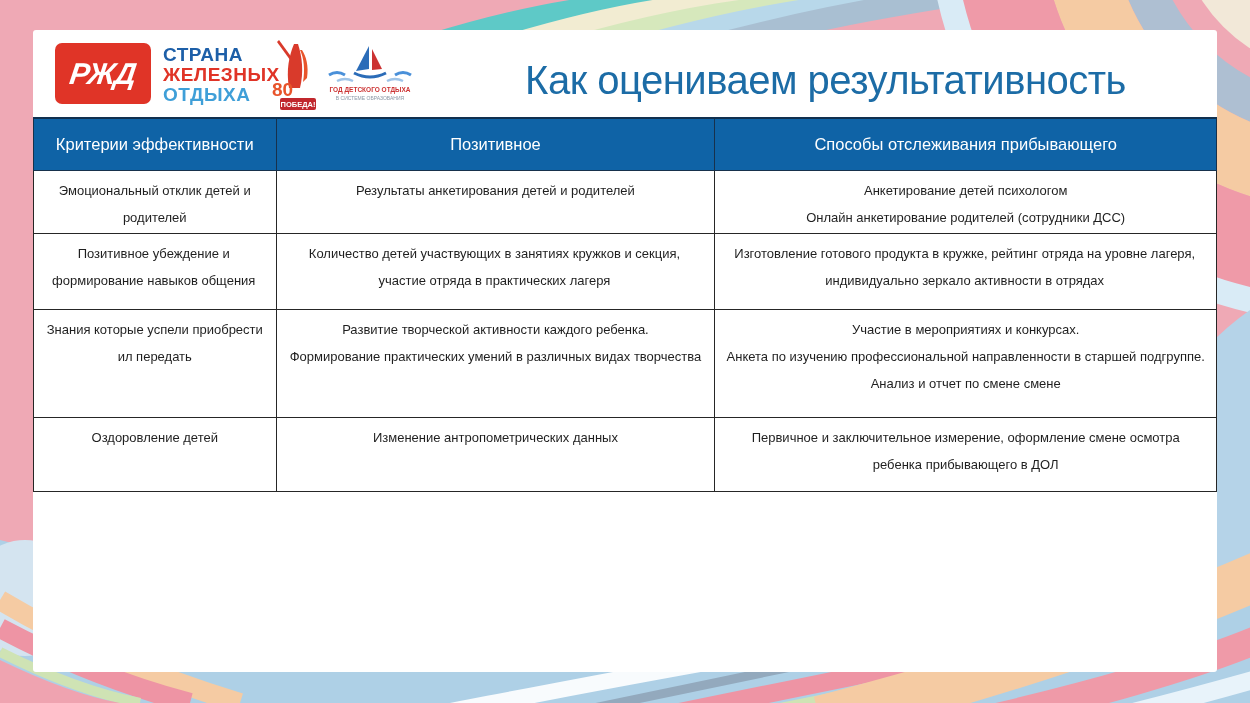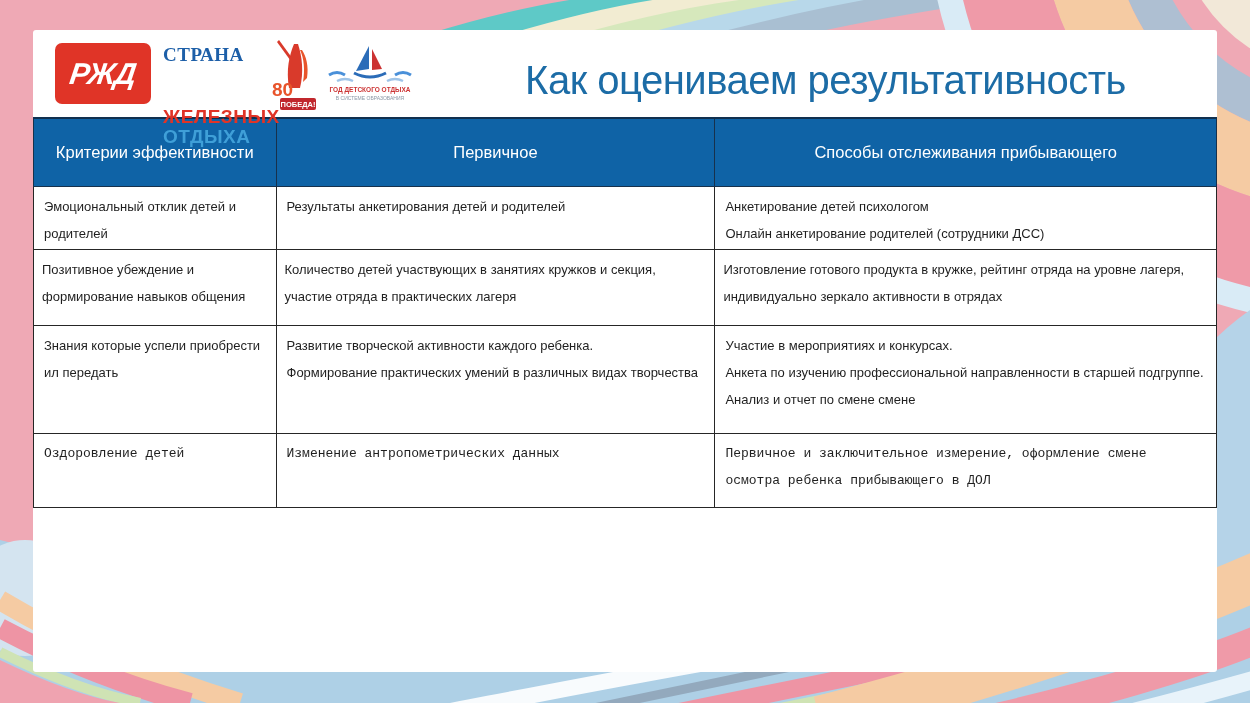--- a/index.html
+++ b/index.html
@@ -19,48 +19,48 @@
   .rzd-box {
     position: absolute; left: 22px; top: 13px; width: 96px; height: 61px;
     background: var(--rzd-red, #e03427); border-radius: 7px;
     display: flex; align-items: center; justify-content: center;
   }
   .rzd-box span {
     color: #fff; font-style: italic; font-weight: bold; font-size: 30px;
     letter-spacing: -1px; transform: skewX(-8deg);
   }
   .brand { position: absolute; left: 130px; top: 15px; line-height: 20px; font-weight: bold; font-size: 19px; letter-spacing: .5px; }
-  .brand .l1 { color: var(--brand-blue, #1d5fa8); font-family: Liberation Serif, serif; }
-  .brand .l2 { color: var(--rzd-red, #d6382f); margin-top: 42px; }
+  .brand .l1 { color: var(--brand-blue, #1d5fa8); }
+  .brand .l2 { color: var(--rzd-red, #d6382f); }
   .brand .l3 { color: var(--brand-light-blue, #3f9fd8); }
 
   .victory { position: absolute; left: 238px; top: 8px; width: 46px; height: 74px; }
   .camp    { position: absolute; left: 290px; top: 12px; width: 94px; height: 64px; }
 
   .title {
     position: absolute; left: 415px; right: 14px; top: 20px; height: 60px;
     display: flex; align-items: center; justify-content: center;
     color: var(--title, #1c6ca6); font-size: 40px; letter-spacing: -0.5px; white-space: nowrap;
   }
 
   
   table.grid { width: 100%; border-collapse: collapse; table-layout: fixed; }
   table.grid col.c1 { width: 20.5%; } table.grid col.c2 { width: 37.1%; } table.grid col.c3 { width: 42.4%; }
   table.grid th {
     background: var(--header-bg, #0f63a6); color: #ffffff; font-weight: normal;
-    font-size: 16.5px; height: 68px; text-align: center; vertical-align: middle;
+    font-size: 16.5px; height: 52px; text-align: center; vertical-align: middle;
     border: 1px solid #17314c; border-top: 2px solid #10304f; padding: 2px 6px;
   }
   table.grid td {
-    border: 1px solid #262626; vertical-align: top; 
+    border: 1px solid #262626; vertical-align: top; text-align: center;
     font-size: 13px; color: #1f1f1f; line-height: 27px; padding: 6px 10px 2px 10px;
     white-space: pre-line;
   }
   tr.r1 td { height: 55px; } tr.r2 td { height: 76px; padding-left: 8px; }
-  tr.r3 td { height: 108px; } tr.r4 td { height: 74px; font-family: Liberation Mono, monospace; }
+  tr.r3 td { height: 108px; } tr.r4 td { height: 74px; }
 </style>
 </head>
 <body>
 
 <svg class="bg" viewBox="0 0 1250 703" preserveAspectRatio="none" aria-hidden="true">
   <rect width="1250" height="703" fill="#efa9b5"></rect>
 
   <g fill="none" stroke-linecap="round">
     <path d="M 430,45 C 560,5 650,-5 770,5" stroke="#5ec9c7" stroke-width="22"></path>
     <path d="M 475,55 C 615,10 710,-5 840,0" stroke="#f2ecd2" stroke-width="20"></path>
@@ -140,21 +140,21 @@
 
   <table class="grid">
     <colgroup>
         <col class="c1">
         <col class="c2">
         <col class="c3">
       </colgroup>
     <thead>
       <tr>
         <th>Критерии эффективности</th>
-        <th>Первичное</th>
+        <th>Позитивное</th>
         <th>Способы отслеживания прибывающего</th>
       </tr>
     </thead>
     <tbody>
       <tr class="r1">
         <td>Эмоциональный отклик  детей и родителей</td>
         <td>Результаты анкетирования детей и родителей</td>
         <td>Анкетирование детей психологом
 Онлайн анкетирование родителей (сотрудники ДСС)</td>
       </tr>

